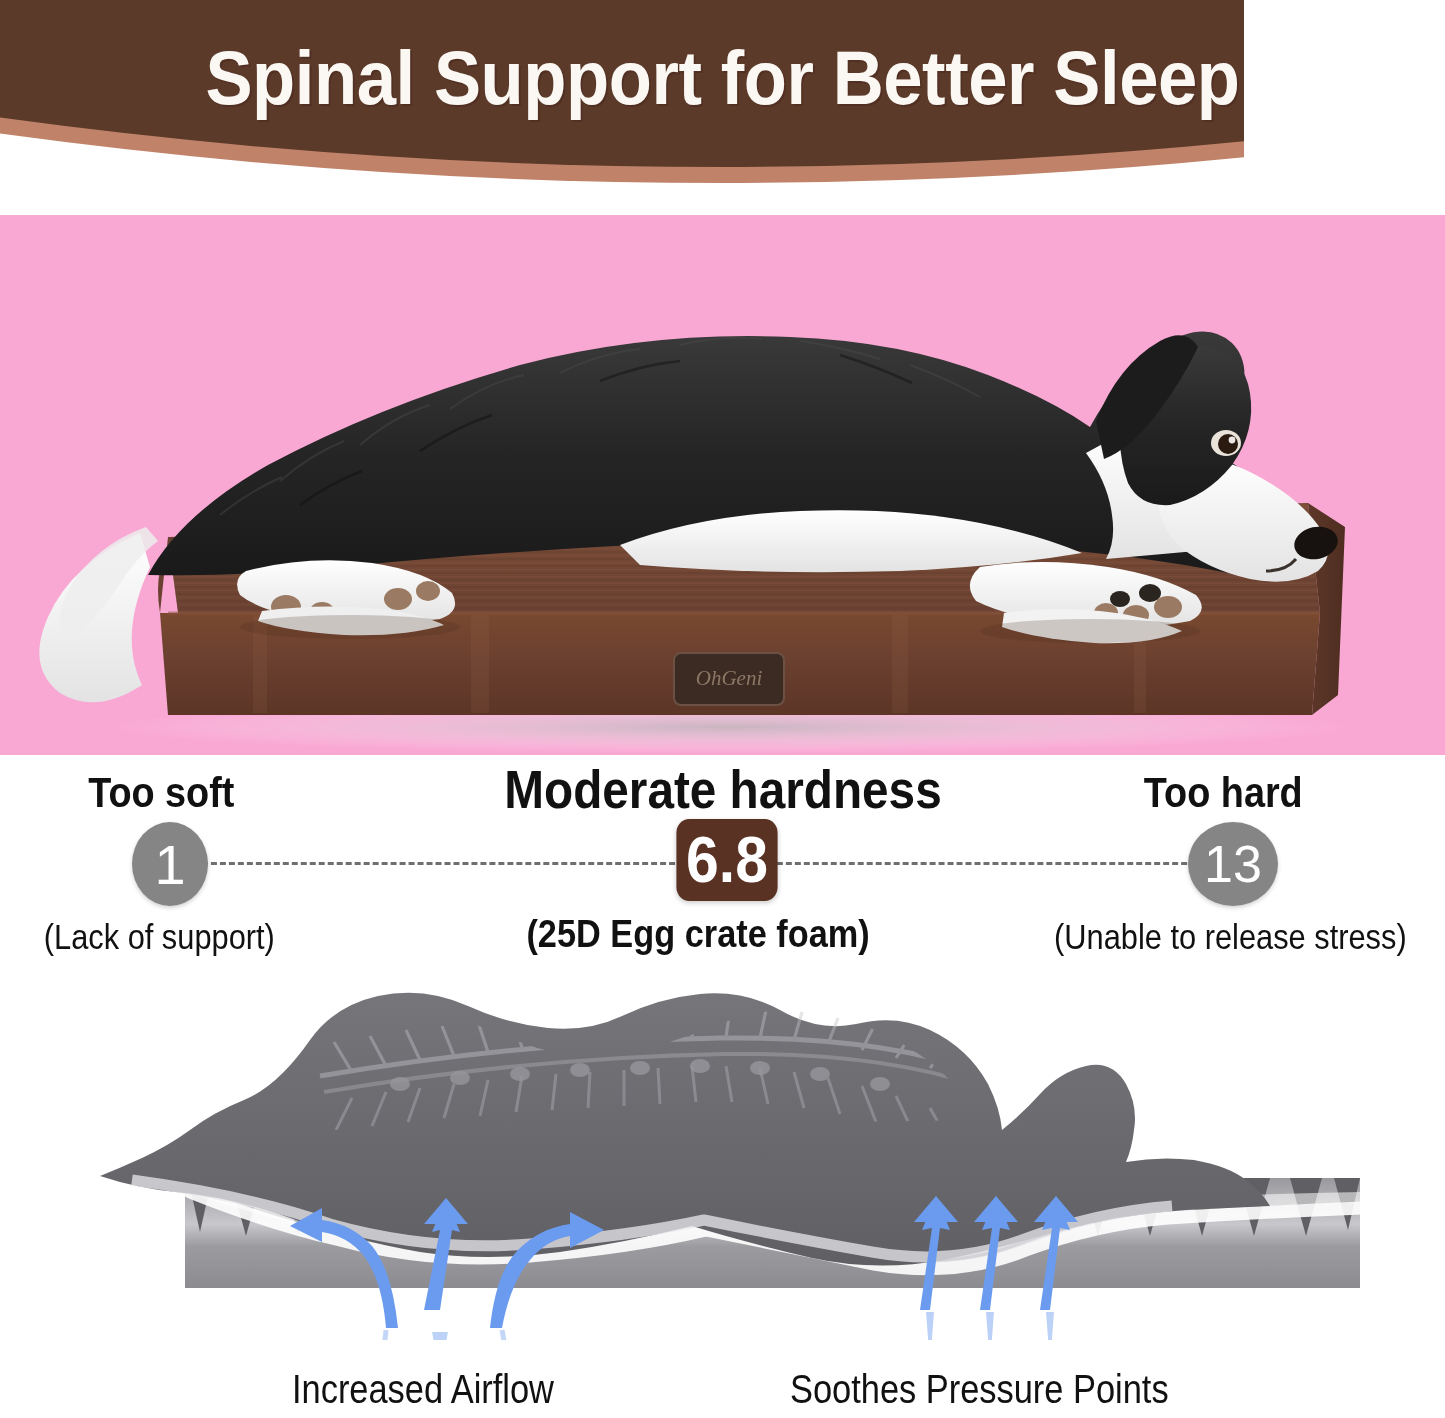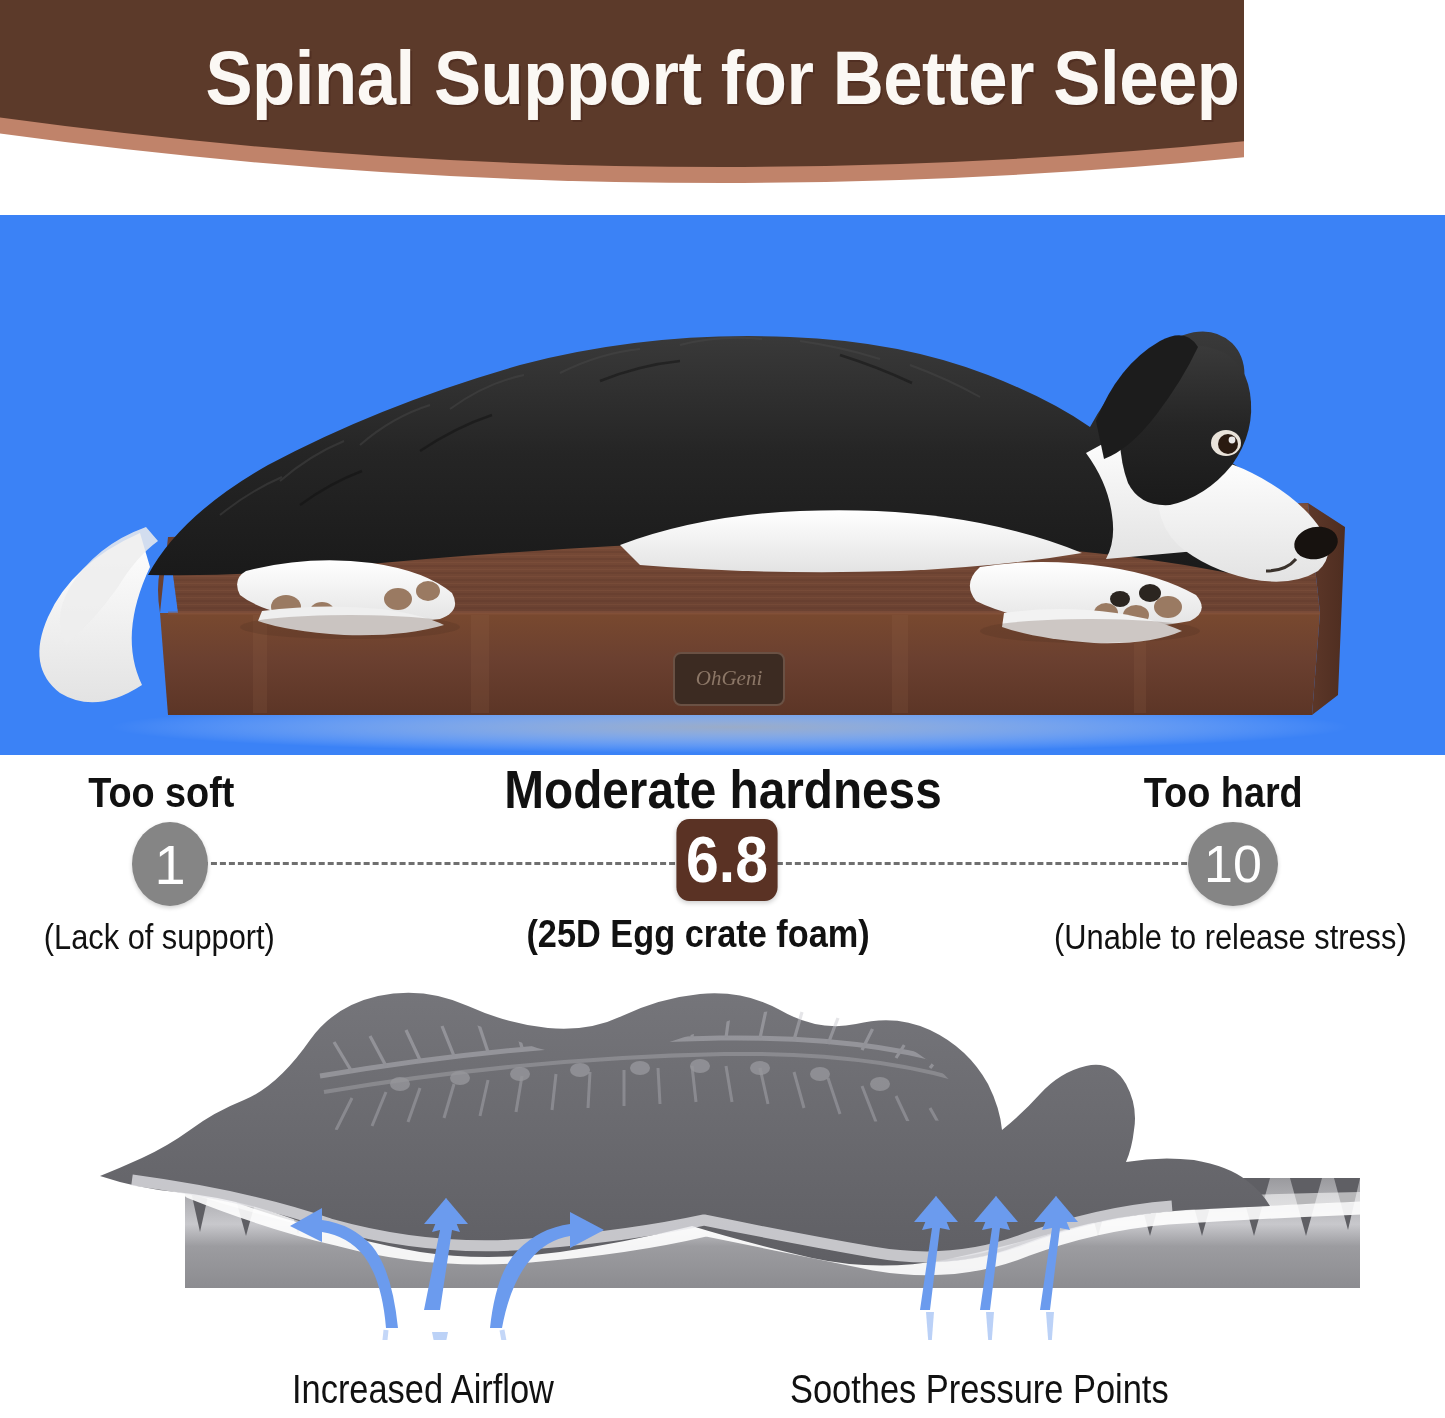--- a/index.html
+++ b/index.html
@@ -20,21 +20,21 @@
     font-family:"Liberation Sans","DejaVu Sans",sans-serif;
     font-weight:bold;font-size:76px;letter-spacing:-0.5px;
     transform:scaleX(0.93);transform-origin:center top;
     text-shadow:2px 2px 0 rgba(60,30,20,0.35);
     white-space:nowrap;
   }
 
   
   .photo{
     position:absolute;left:0;top:215px;width:1445px;height:540px;
-    background:#3b82f6;overflow:hidden;
+    background:#f9a8d4;overflow:hidden;
   }
   .photo svg{position:absolute;left:0;top:0;}
 
   
   .scale{
     position:absolute;left:0;top:755px;width:1257px;height:225px;
   }
   .scale-label{
     position:absolute;font-weight:bold;color:#111111;
     transform:scaleX(0.9);white-space:nowrap;
@@ -258,21 +258,21 @@
 <div class="scale">
   <div class="scale-label lbl-soft">Too soft</div>
   <div class="scale-label lbl-mod">Moderate hardness</div>
   <div class="scale-label lbl-hard">Too hard</div>
 </div>
 
 <div class="scale-line"></div>
 
 <div class="node node-1">1</div>
 <div class="badge">6.8</div>
-<div class="node node-10">10</div>
+<div class="node node-10">13</div>
 
 <div class="sub sub-left">(Lack of support)</div>
 <div class="sub sub-mid">(25D Egg crate foam)</div>
 <div class="sub sub-right">(Unable to release stress)</div>
 
 <div class="diagram">
   <svg width="1445" height="360" viewBox="0 0 1445 360">
     <defs>
       <linearGradient id="foamBody" x1="0" y1="0" x2="0" y2="1">
         <stop offset="0" stop-color="#9A9A9E"></stop>

